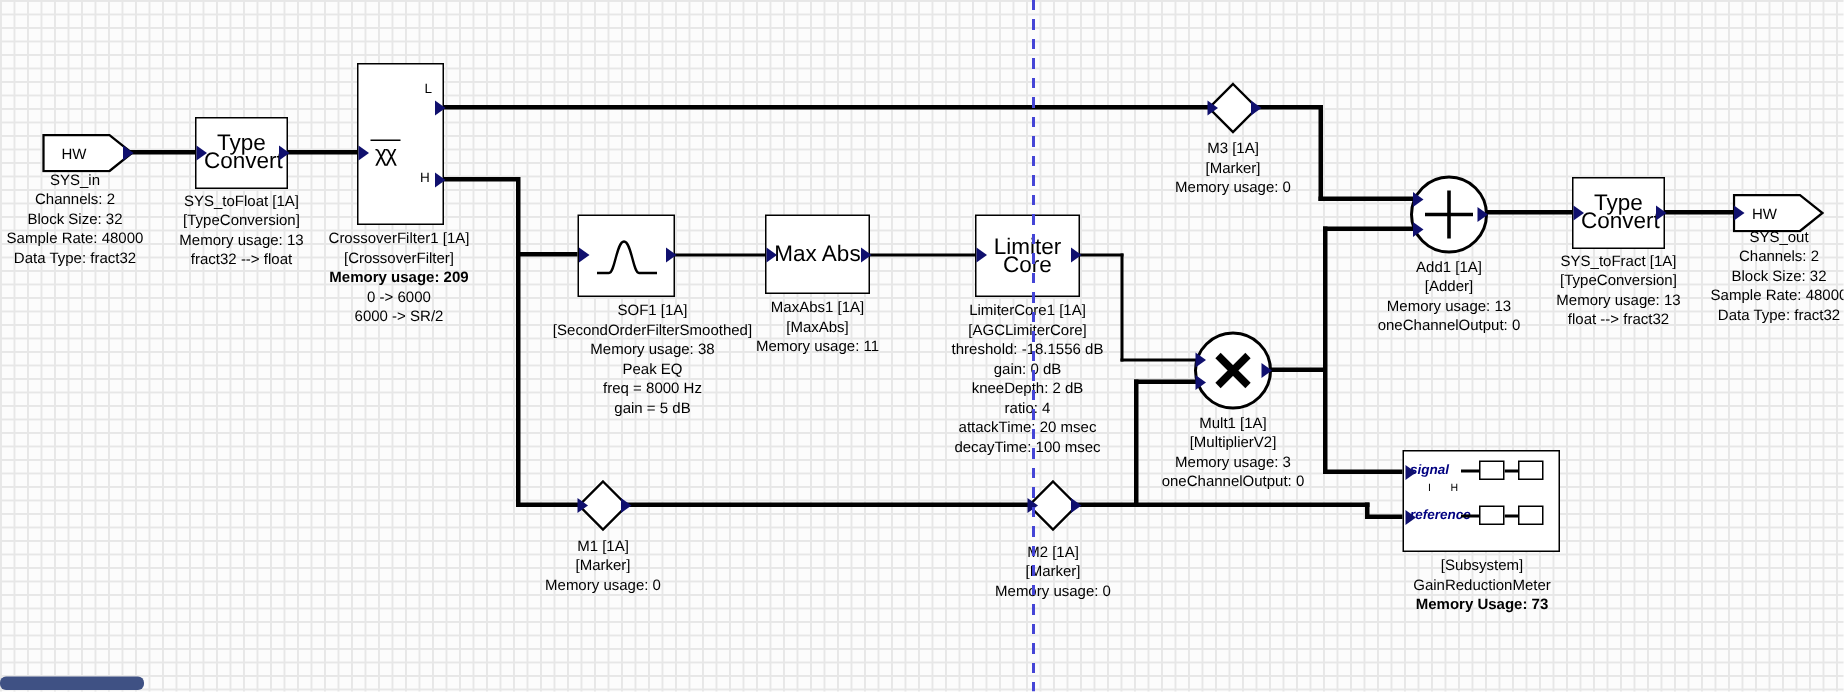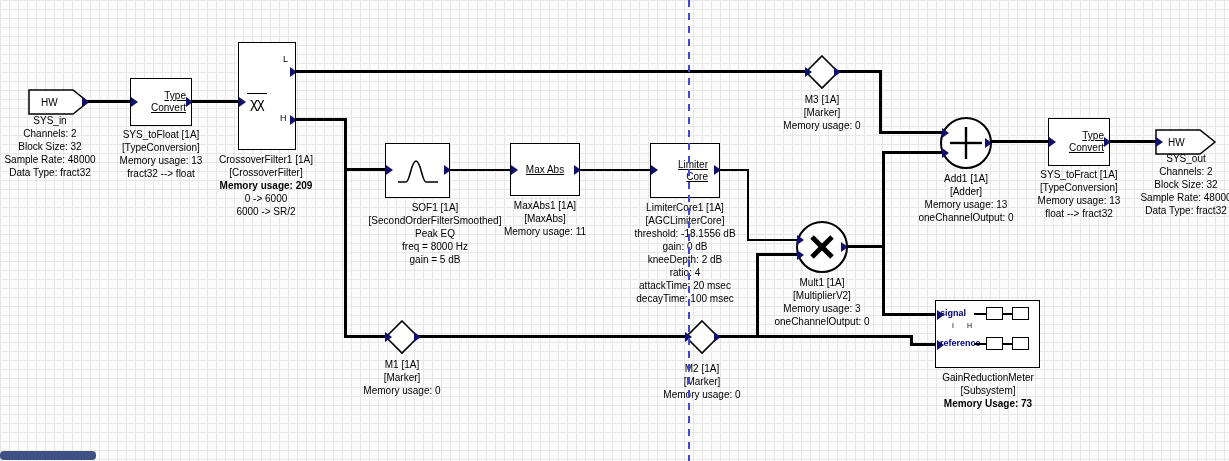--- a/index.html
+++ b/index.html
@@ -12,35 +12,35 @@
     background-size:9px 9px;
   }
   .wire{ position:absolute; background:var(--wire,#000); z-index:1; }
   .wh{ height:3px; } .wv{ width:3px; }
   .wh.w2{ height:2px; } .wv.v2{ width:2px; }
   .pin{ position:absolute; width:0; height:0;
         border-top:5px solid transparent; border-bottom:5px solid transparent;
         border-left:7px solid var(--pin,#10106e); z-index:5; }
   .block{ position:absolute; background:#fff; border:1.6px solid #000; z-index:3;
           display:flex; align-items:center; justify-content:center; }
-  .block .title{ font-size:10px; line-height:12px; text-align:right; color:#000;text-decoration:underline; }
+  .block .title{ font-size:15px; line-height:12px; text-align:center; color:#000; }
   .labels{ position:absolute; width:180px; text-align:center; font-size:10px;
            line-height:13px; color:#000; z-index:4; pointer-events:none; }
   .lbl-line{ white-space:nowrap; }
   .lbl-line.bold{ font-weight:bold; }
   .circle{ position:absolute; background:#fff; border:2px solid #000; border-radius:50%;
            z-index:3; display:flex; align-items:center; justify-content:center; }
   .diamond{ position:absolute; z-index:3; }
   .hwblk{ position:absolute; z-index:3; }
   .hwblk text{ font-size:10px; fill:#000; }
   .xicon{ position:absolute; left:8px; top:50px; font-size:15px; line-height:15px;
           letter-spacing:-1px; border-top:1.5px solid #000; padding:1px 3px 0; }
   .xo-l{ position:absolute; left:44px; top:11px; font-size:9px; }
   .xo-h{ position:absolute; left:41px; top:70px; font-size:9px; }
-  .io-lbl{ position:absolute; font-size:9px; font-weight:bold; color:var(--io-label,#000080); }
+  .io-lbl{ position:absolute; font-size:9px; font-weight:bold; color:var(--io-label,#000080);font-style:italic; }
   .tiny{ position:absolute; font-size:7px; color:#000; }
   .mbox{ position:absolute; width:17px; height:13px; border:1.5px solid #000; background:#fff; }
   .mwire{ position:absolute; height:1.5px; background:#000; }
   .cutline{ position:absolute; left:688px; top:0; width:2px; height:461px; z-index:6;
             background:repeating-linear-gradient(to bottom, var(--cut-line,#4545d6) 0 7px, transparent 7px 13px); }
   .scroll-thumb{ position:absolute; left:0; top:451px; width:96px; height:9px;
                  border-radius:4px; background:var(--scrollbar-thumb,#3f5184); z-index:7; }
 </style>
 </head>
 <body>
@@ -114,20 +114,21 @@
     </div>
 
   <div class="block" style="left:385px;top:143px;width:65px;height:55px">
     <svg width="46" height="36">
       <path d="M3,29 L11,29 C15,29 16,8 21,8 C26,8 27,29 31,29 L43,29" fill="none" stroke="#000" stroke-width="1.6"></path>
     </svg>
   </div>
   <div class="labels" style="left:345px;top:201px">
       <div class="lbl-line">SOF1 [1A]</div>
       <div class="lbl-line">[SecondOrderFilterSmoothed]</div>
+      <div class="lbl-line">Memory usage: 38</div>
       <div class="lbl-line">Peak EQ</div>
       <div class="lbl-line">freq = 8000 Hz</div>
       <div class="lbl-line">gain = 5 dB</div>
     </div>
 
   <div class="block" style="left:510px;top:143px;width:70px;height:53px">
     <span class="title">Max Abs</span>
   </div>
   <div class="labels" style="left:455px;top:199px">
       <div class="lbl-line">MaxAbs1 [1A]</div>
@@ -234,22 +235,22 @@
     <span class="mwire" style="left:38px;top:12px;width:12px"></span>
     <span class="mwire" style="left:67px;top:12px;width:9px"></span>
     <span class="mwire" style="left:38px;top:42px;width:12px"></span>
     <span class="mwire" style="left:67px;top:42px;width:9px"></span>
     <span class="mbox" style="left:50px;top:6px"></span>
     <span class="mbox" style="left:76px;top:6px"></span>
     <span class="mbox" style="left:50px;top:36px"></span>
     <span class="mbox" style="left:76px;top:36px"></span>
   </div>
   <div class="labels" style="left:898px;top:371px">
+      <div class="lbl-line">[Subsystem]</div>
       <div class="lbl-line">GainReductionMeter</div>
-      <div class="lbl-line">[Subsystem]</div>
       <div class="lbl-line bold">Memory Usage: 73</div>
     </div>
 
   <div class="pin" style="left:82px;top:97px"></div>
   <div class="pin" style="left:131px;top:97px"></div>
   <div class="pin" style="left:186px;top:97px"></div>
   <div class="pin" style="left:239px;top:97px"></div>
   <div class="pin" style="left:290px;top:67px"></div>
   <div class="pin" style="left:290px;top:115px"></div>
   <div class="pin" style="left:386px;top:165px"></div>

